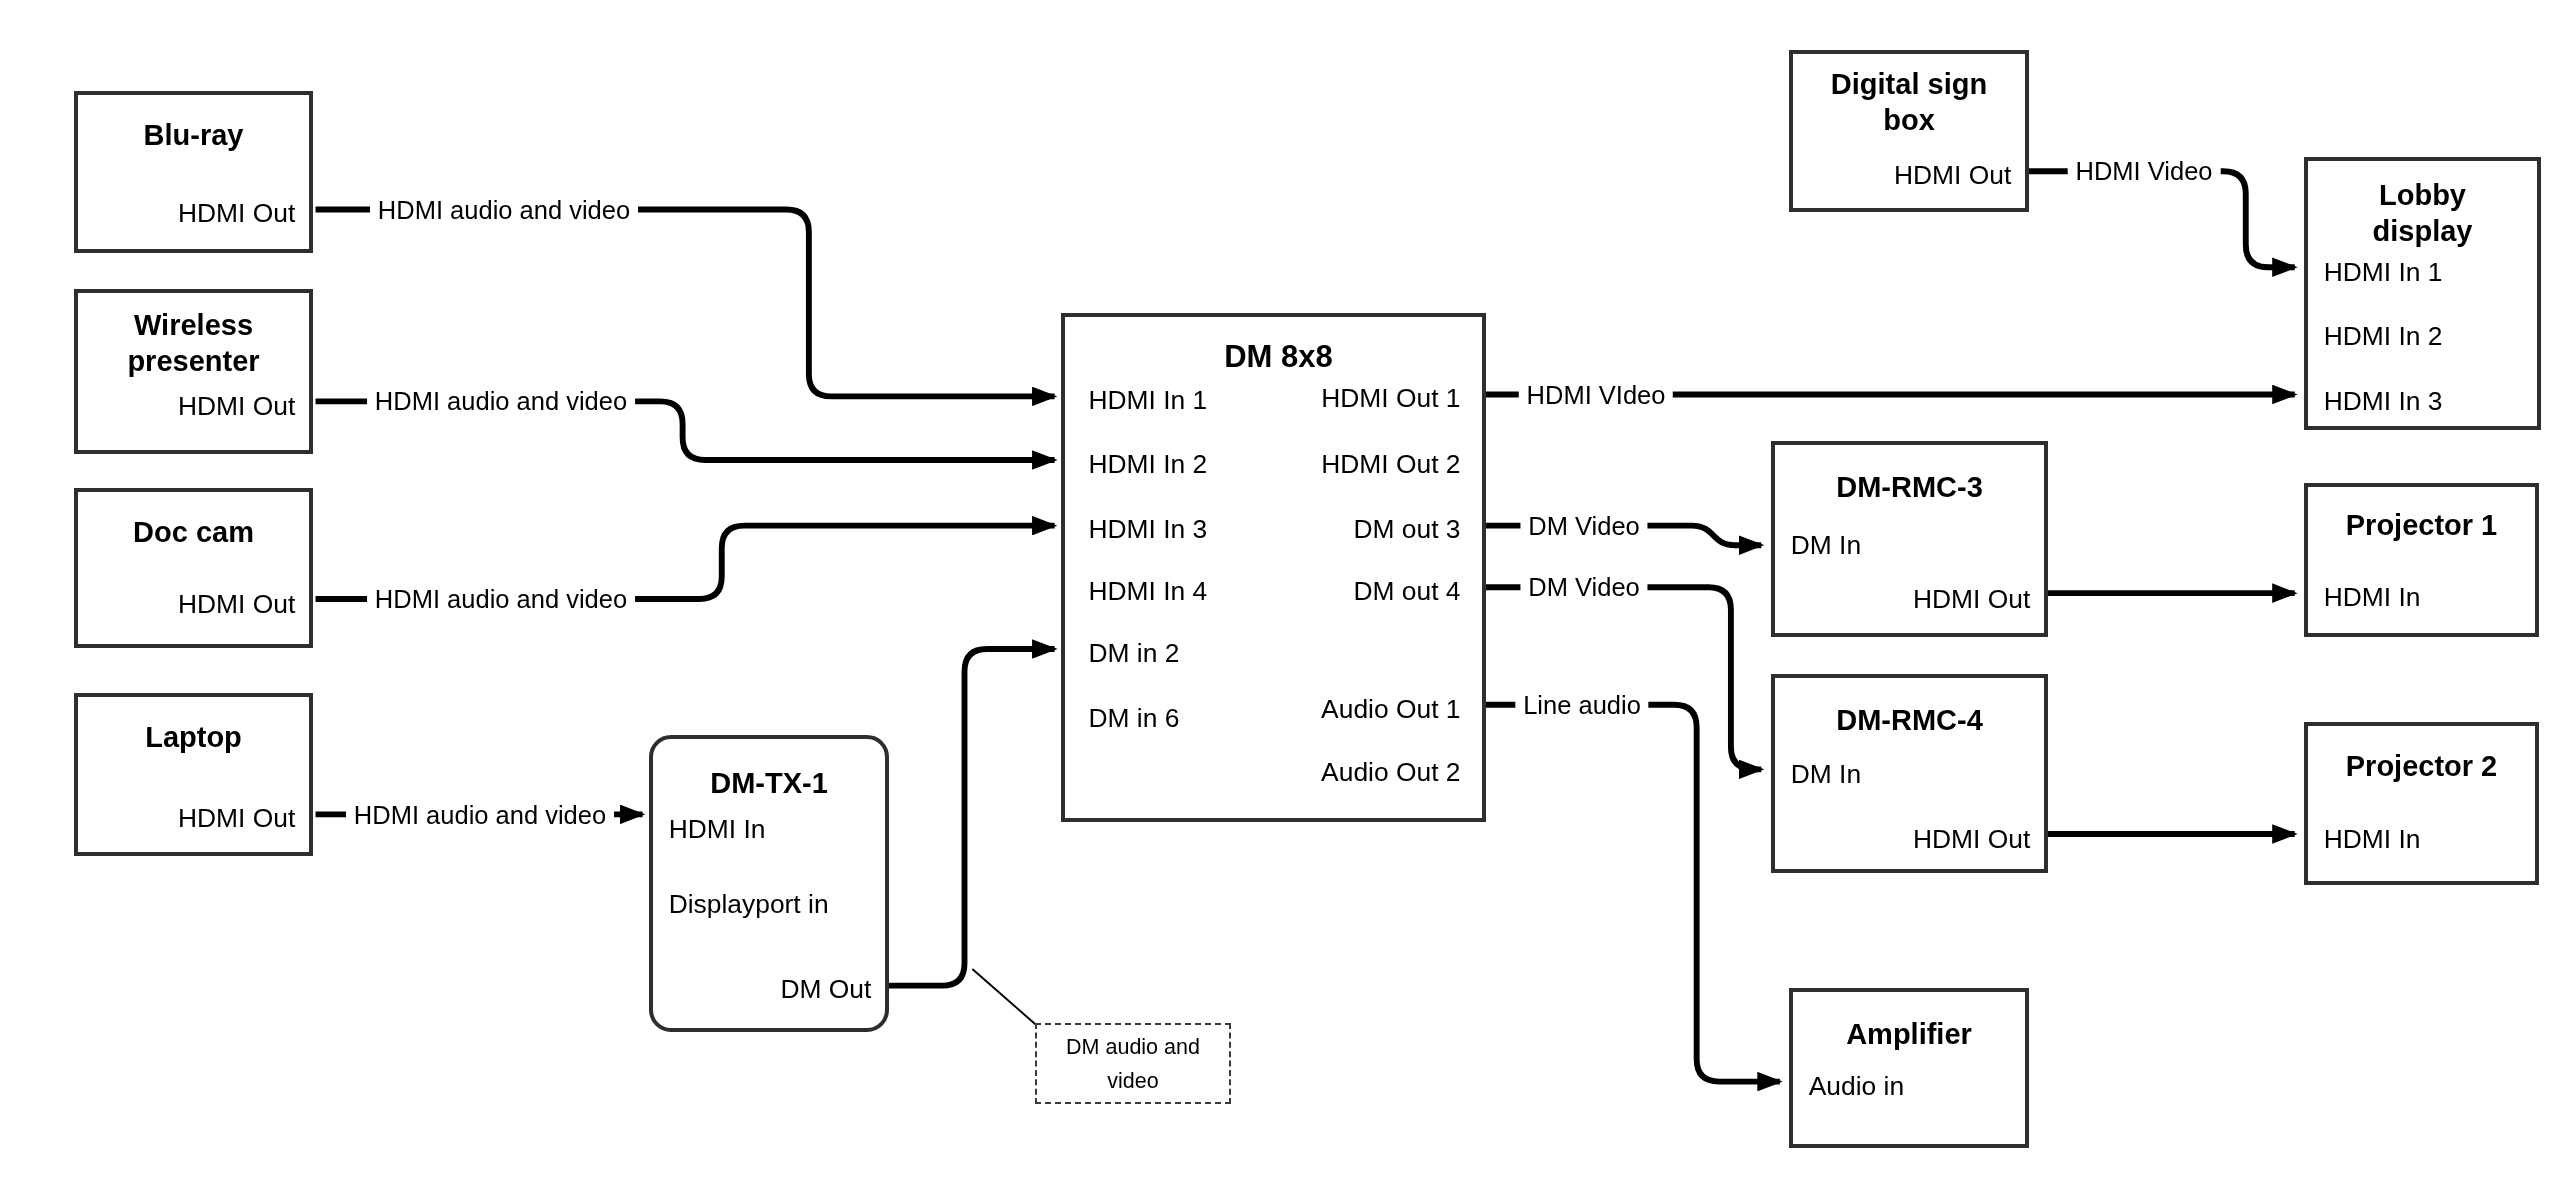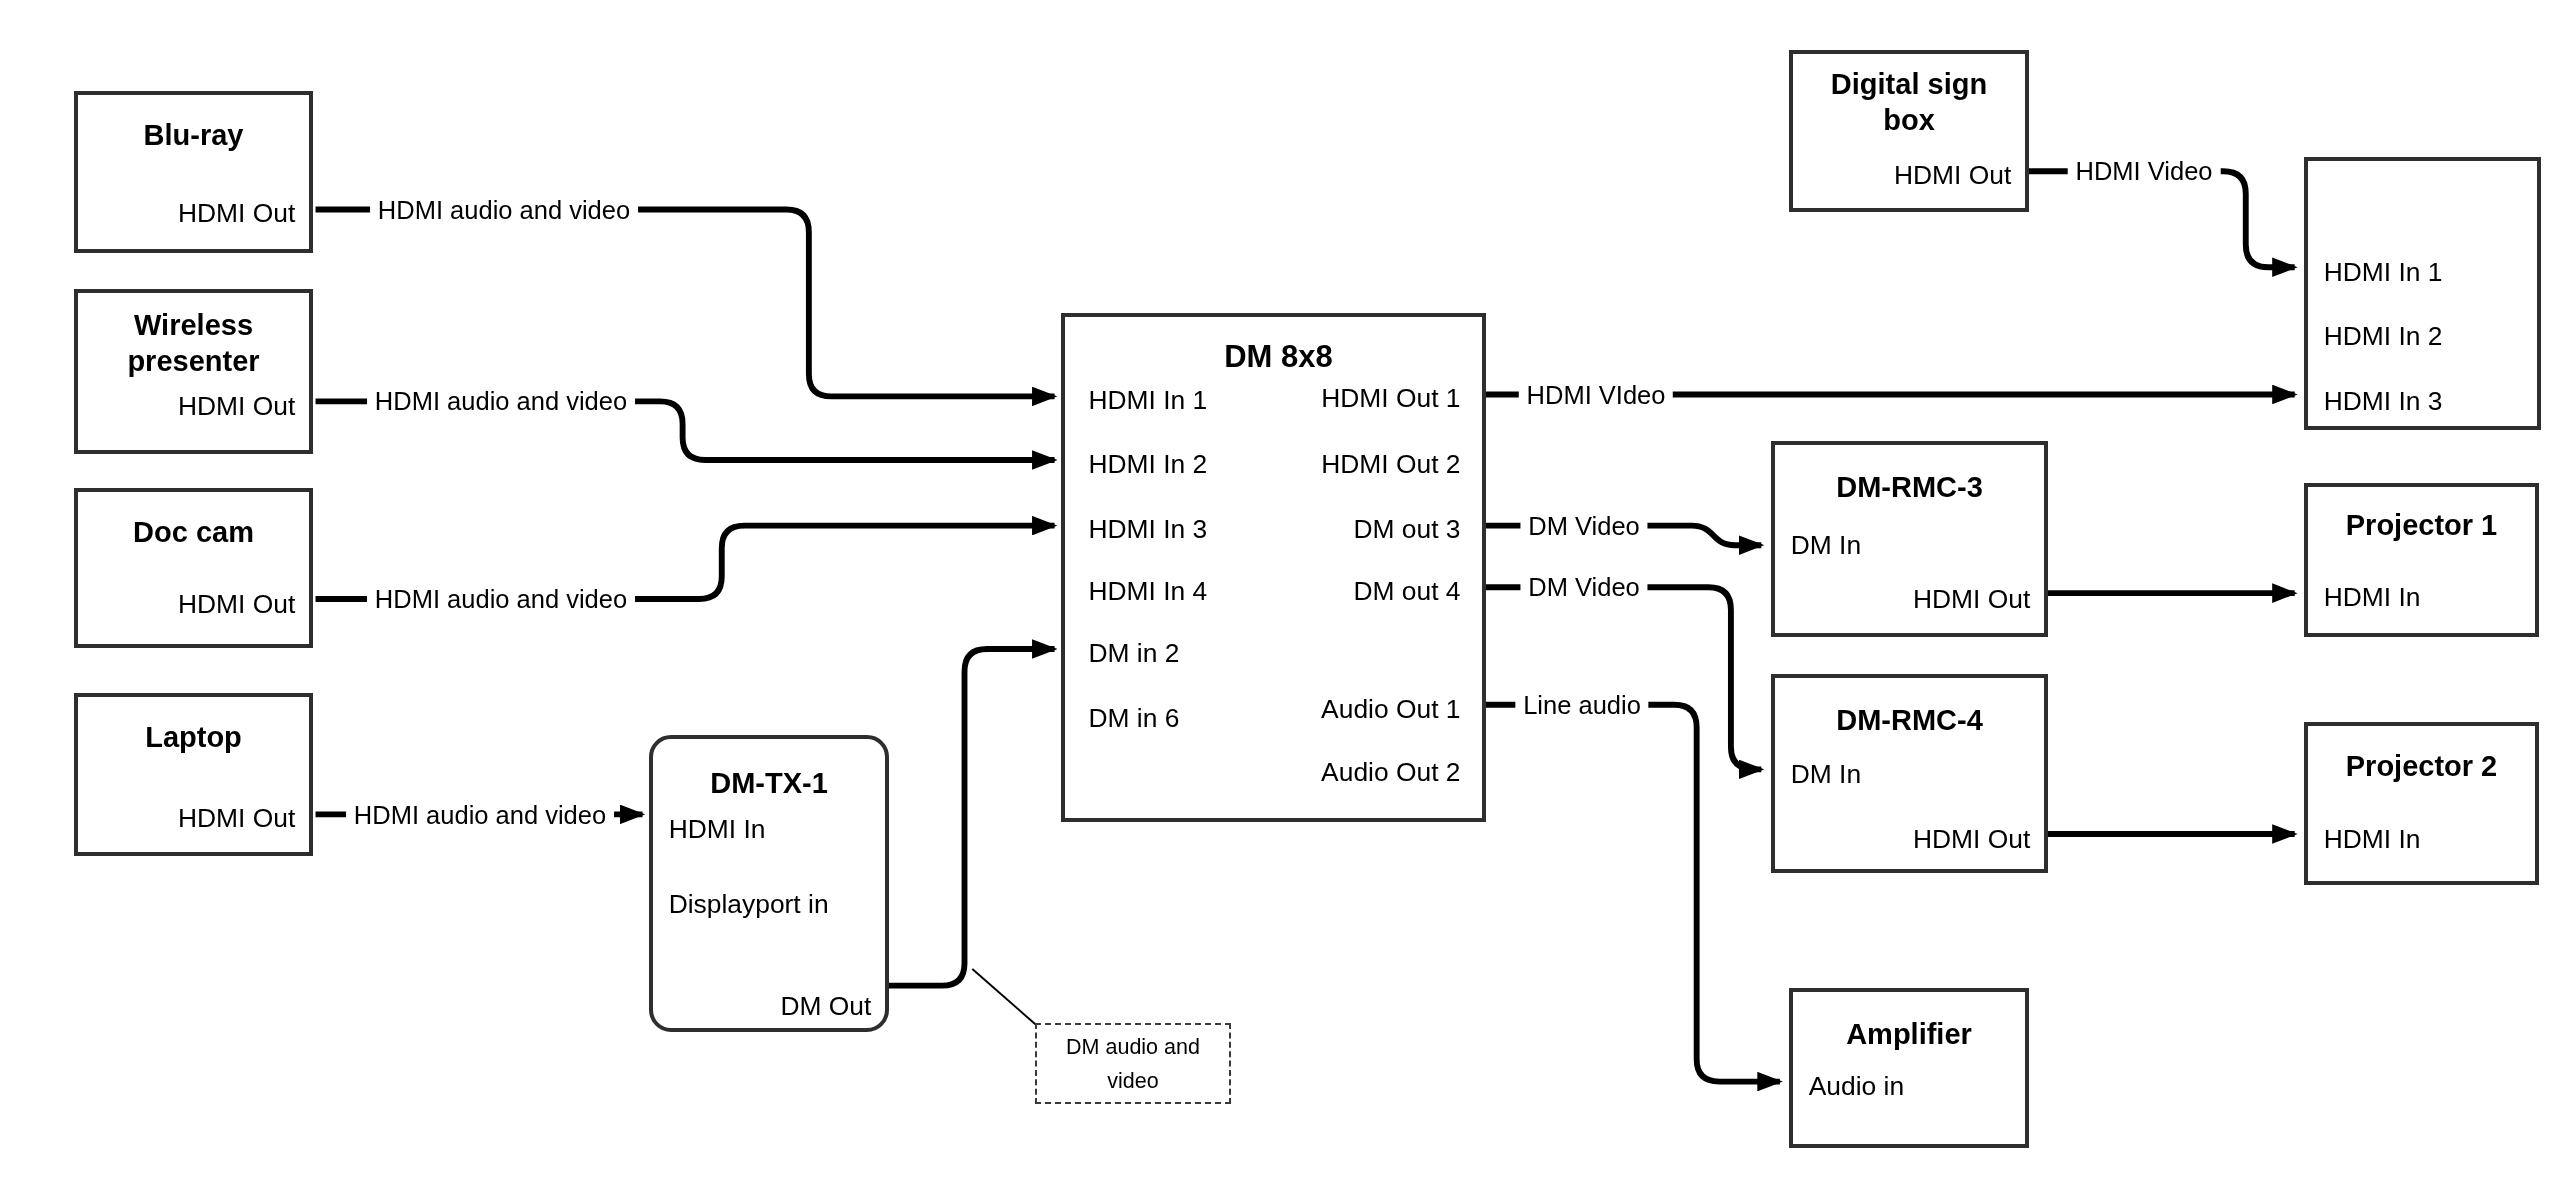--- a/index.html
+++ b/index.html
@@ -79,21 +79,21 @@
 
   <div class="node" style="left:74px;top:693px;width:239px;height:163px;">
     <div class="title" style="top:21.5px;">Laptop</div>
     <span class="port pr" style="top:121px;">HDMI Out</span>
   </div>
 
   <div class="node" style="left:649px;top:735px;width:240px;height:297px;border-radius:22px;">
     <div class="title" style="top:25.5px;">DM-TX-1</div>
     <span class="port pl" style="top:90px;">HDMI In</span>
     <span class="port pl" style="top:165px;">Displayport in</span>
-    <span class="port pr" style="top:267px;">DM Out</span>
+    <span class="port pr" style="top:250px;">DM Out</span>
   </div>
 
   <div class="node" style="left:1061px;top:313px;width:425px;height:509px;">
     <div class="title" style="top:21.5px;font-size:31px;padding-left:10px;">DM 8x8</div>
     <span class="port pl" style="top:83px;left:23.5px;">HDMI In 1</span>
     <span class="port pl" style="top:147px;left:23.5px;">HDMI In 2</span>
     <span class="port pl" style="top:212px;left:23.5px;">HDMI In 3</span>
     <span class="port pl" style="top:274px;left:23.5px;">HDMI In 4</span>
     <span class="port pl" style="top:336px;left:23.5px;">DM in 2</span>
     <span class="port pl" style="top:401px;left:23.5px;">DM in 6</span>
@@ -105,20 +105,22 @@
     <span class="port pr" style="top:455px;right:21.5px;">Audio Out 2</span>
   </div>
 
   <div class="node" style="left:1789px;top:50px;width:240px;height:162px;">
     <div class="title" style="top:11.7px;">Digital sign
 box</div>
     <span class="port pr" style="top:121px;">HDMI Out</span>
   </div>
 
   <div class="node" style="left:2304px;top:157px;width:237px;height:273px;">
+    <div class="title" style="top:15.7px;">Lobby
+display</div>
     <span class="port pl" style="top:111px;">HDMI In 1</span>
     <span class="port pl" style="top:175px;">HDMI In 2</span>
     <span class="port pl" style="top:240px;">HDMI In 3</span>
   </div>
 
   <div class="node" style="left:1771px;top:441px;width:277px;height:196px;">
     <div class="title" style="top:23.5px;">DM-RMC-3</div>
     <span class="port pl" style="top:100px;">DM In</span>
     <span class="port pr" style="top:154px;">HDMI Out</span>
   </div>

